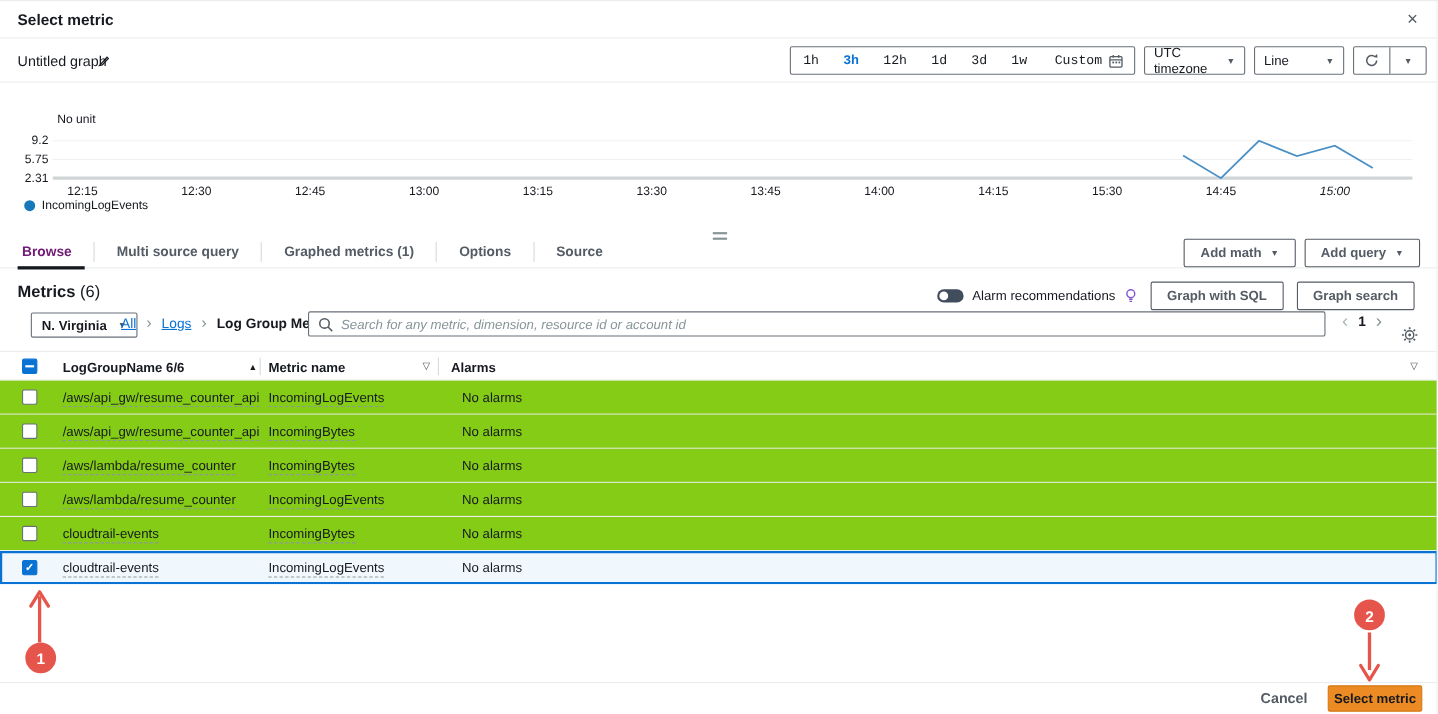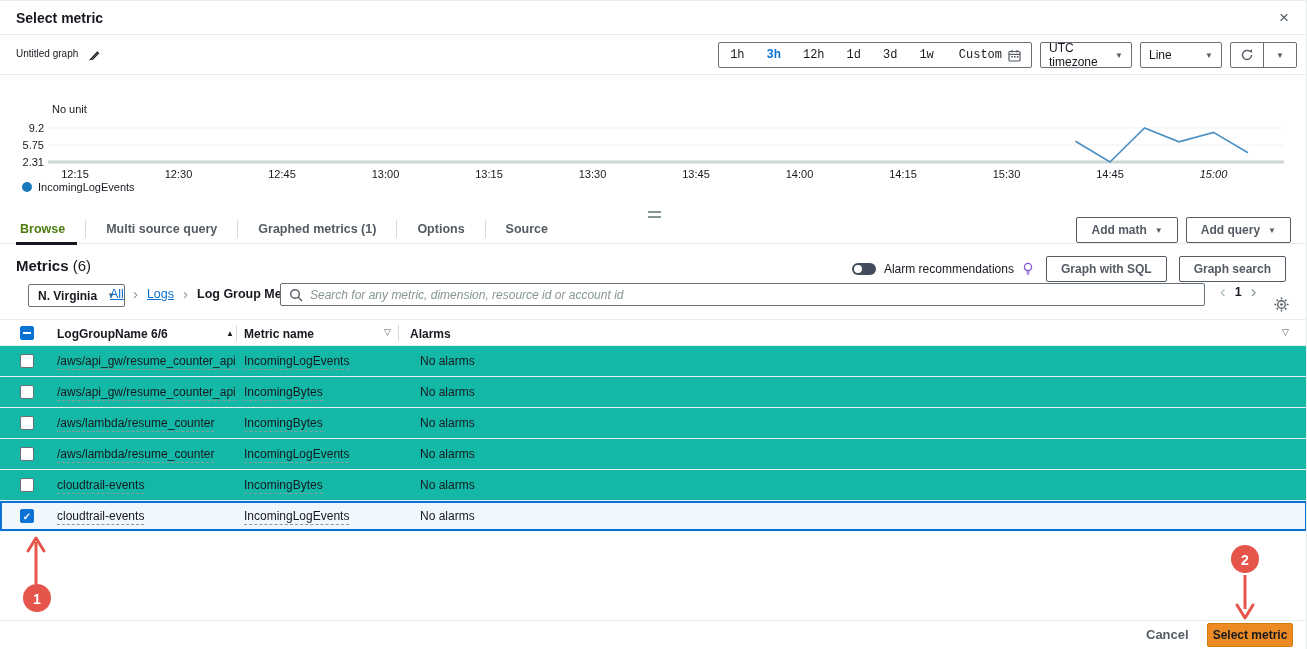--- a/index.html
+++ b/index.html
@@ -9,21 +9,21 @@
           border-top:1px solid #eaeded; border-right:1px solid #eaeded; }
 
   
   .modal-header { position:absolute; left:0; top:0; width:1307px; height:34px; border-bottom:1px solid #eaeded; }
   .modal-title { position:absolute; left:16px; top:9px; font-size:14px; font-weight:bold; }
   .close-btn { position:absolute; right:12px; top:6px; width:22px; height:22px; font-size:17px; color:#545b64;
                display:flex; align-items:center; justify-content:center; cursor:pointer; }
 
   
   .graph-toolbar { position:absolute; left:0; top:34px; width:1307px; height:40px; border-bottom:1px solid #eaeded; }
-  .graph-name { position:absolute; left:16px; top:13px; font-size:10px; }
+  .graph-name { position:absolute; left:16px; top:13px; font-size:13px; }
   .edit-icon { position:absolute; left:88px; top:14px; }
   .controls { position:absolute; right:10px; top:7px; display:flex; gap:8px; align-items:center; }
   .seg { display:flex; align-items:center; border:1px solid #687078; border-radius:2px; height:26px; background:#fff;font-family:Liberation Mono, monospace; }
   .seg .tr-item { padding:0 11px; font-size:12px; color:#16191f; cursor:pointer; line-height:24px; }
   .seg .tr-item.active { color:#0972d3; font-weight:bold; }
   .seg .custom { padding:0 6px 0 14px; font-size:12px; color:#16191f; cursor:pointer; }
   .seg .cal { padding-right:10px; display:flex; align-items:center; cursor:pointer; }
   .sel { display:flex; align-items:center; justify-content:space-between; border:1px solid #687078; border-radius:2px;
          height:26px; padding:0 8px; font-size:12px; background:#fff; cursor:pointer; }
   .sel .caret { font-size:8px; color:#545b64; margin-left:10px; }
@@ -43,21 +43,21 @@
   
   .drag-handle { position:absolute; left:648px; top:210px; width:13px; height:7px;
                  border-top:2px solid #879596; border-bottom:2px solid #879596; cursor:row-resize; }
 
   
   .tabs-row { position:absolute; left:0; top:212px; width:1307px; height:31px; border-bottom:1px solid #eaeded; }
   .tabs { position:absolute; left:16px; top:0; height:31px; display:flex; align-items:center; }
   .tab { padding:0 20px; height:31px; display:flex; align-items:center; font-size:12.5px; font-weight:bold;
          color:#545b64; cursor:pointer; position:relative; white-space:nowrap; }
   .tab:first-child { padding-left:4px; }
-  .tab.active { color:#4d7c0f; }
+  .tab.active { color:#701a75; }
   .tab.active::after { content:""; position:absolute; left:0; right:8px; bottom:-1px; height:3px; background:#16191f; }
   .tab-divider { width:1px; height:18px; background:#d5dbdb; }
   .tab-actions { position:absolute; right:16px; top:4px; display:flex; gap:8px; }
   .btn { display:flex; align-items:center; justify-content:center; gap:8px; border:1px solid #545b64; border-radius:2px;
          height:26px; padding:0 14px; font-size:12px; font-weight:bold; color:#545b64; background:#fff; cursor:pointer; white-space:nowrap; }
   .btn .caret { font-size:8px; }
 
   
   .metrics-heading { position:absolute; left:16px; top:256px; font-size:15px; }
   .metrics-heading b { font-weight:bold; }
@@ -90,21 +90,21 @@
   .th-label { position:absolute; font-size:12px; font-weight:bold; color:#16191f; top:7px; }
   .col-divider { position:absolute; top:5px; width:1px; height:16px; background:#d5dbdb; }
   .sort-icon { position:absolute; top:9px; font-size:8px; color:#16191f; }
   .filter-icon { position:absolute; top:7px; font-size:9px; color:#545b64; cursor:pointer; }
   .checkbox { width:14px; height:14px; border:1px solid #687078; border-radius:2px; background:#fff; cursor:pointer;
               display:flex; align-items:center; justify-content:center; }
   .checkbox.checked { background:#0972d3; border-color:#0972d3; color:#fff; font-size:10px; font-weight:bold; }
   .checkbox.indeterminate { background:#0972d3; border-color:#0972d3; }
   .checkbox.indeterminate::after { content:""; width:8px; height:2px; background:#fff; }
   .hdr-checkbox { position:absolute; left:20px; top:6px; }
-  .trow { position:absolute; left:0; width:1307px; height:31px; border-bottom:1px solid #eaeded; background:#14b8a6; }
+  .trow { position:absolute; left:0; width:1307px; height:31px; border-bottom:1px solid #eaeded; background:#84cc16; }
   .trow.selected { background:#f1f8fd; box-shadow: inset 0 0 0 2px #0972d3; border-bottom:1px solid transparent; }
   .trow .checkbox { position:absolute; left:20px; top:8px; }
   .cell-link { position:absolute; top:8px; font-size:12px; color:#16191f; border-bottom:1px dashed #8d9a9b;
                padding-bottom:1px; cursor:pointer; white-space:nowrap; }
   .cell-text { position:absolute; top:8px; font-size:12px; color:#16191f; white-space:nowrap; }
 
   
   .footer-sep { position:absolute; left:0; top:619px; width:1307px; height:1px; background:#eaeded; }
   .cancel-btn { position:absolute; left:1146px; top:626px; font-size:13px; font-weight:bold; color:#545b64; cursor:pointer; }
   .primary-btn { position:absolute; left:1207px; top:622px; width:86px; height:24px; background:#ec8b24;

